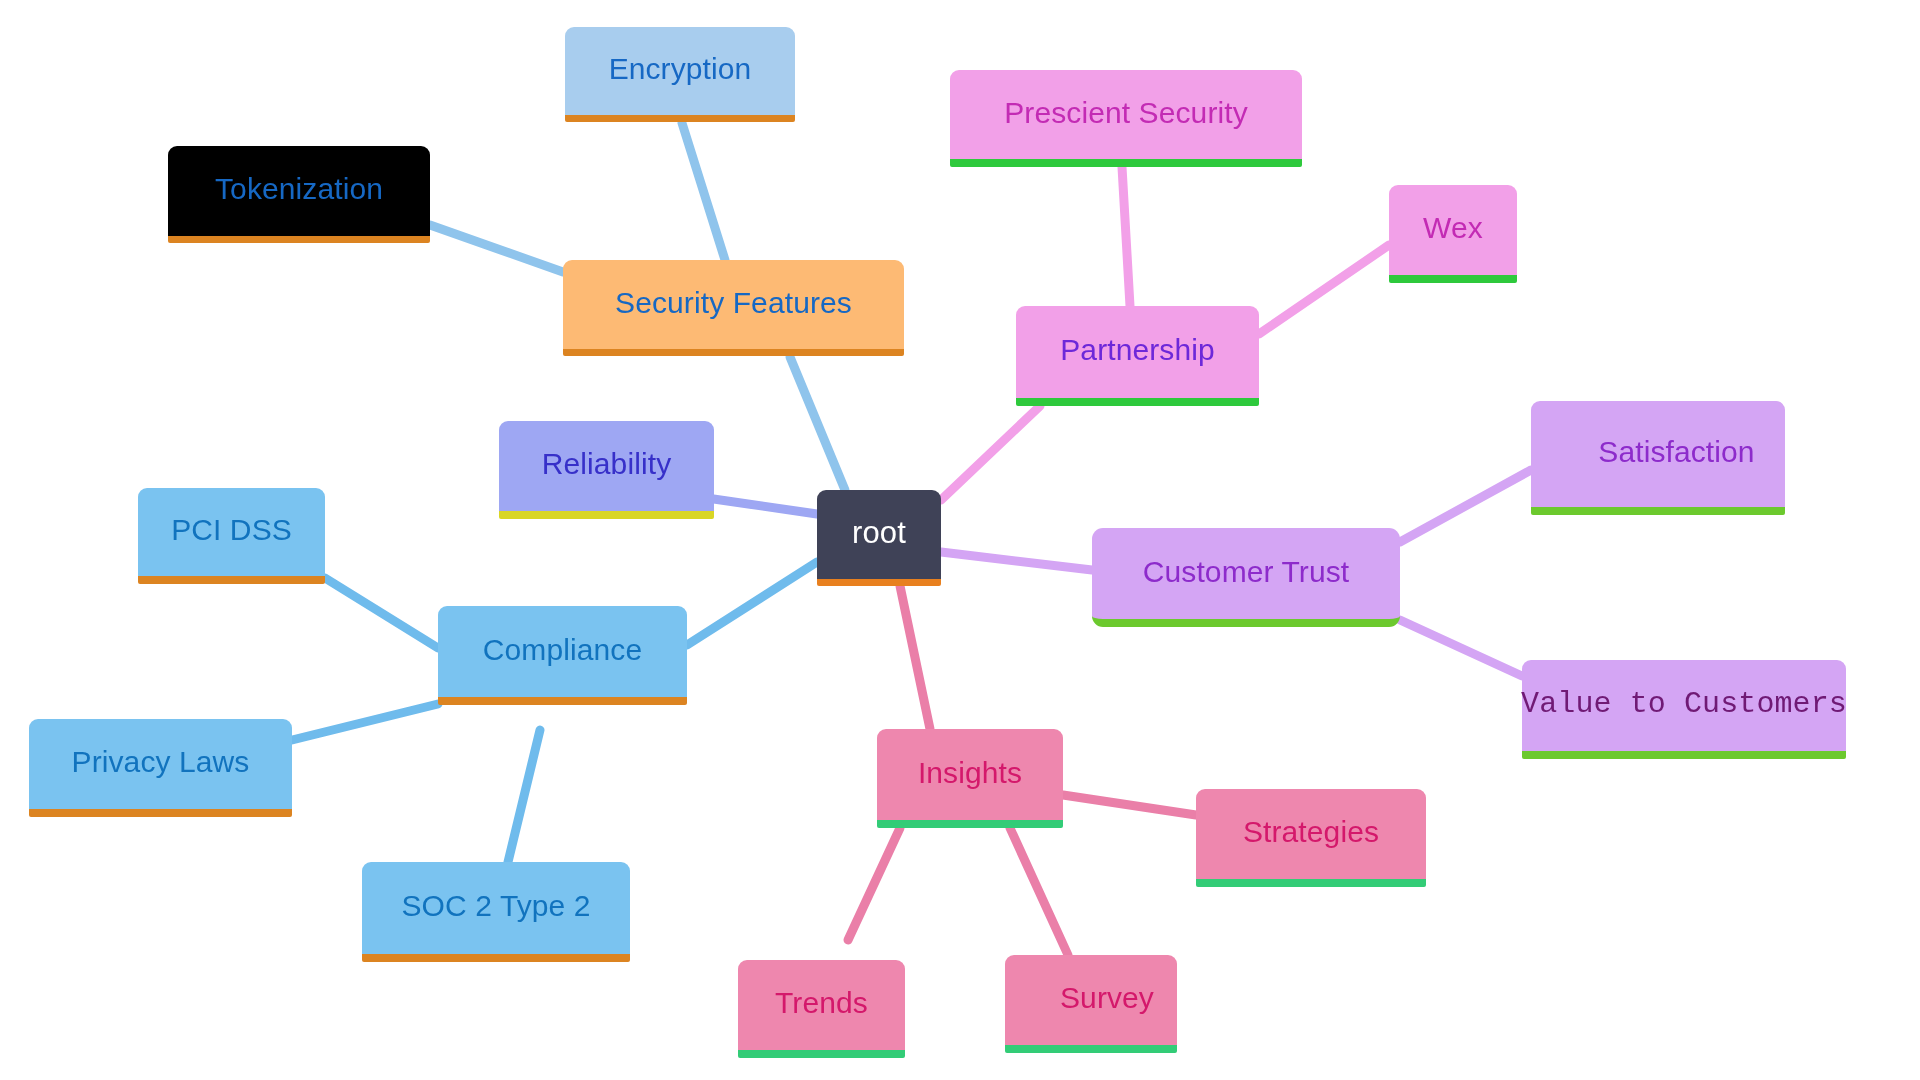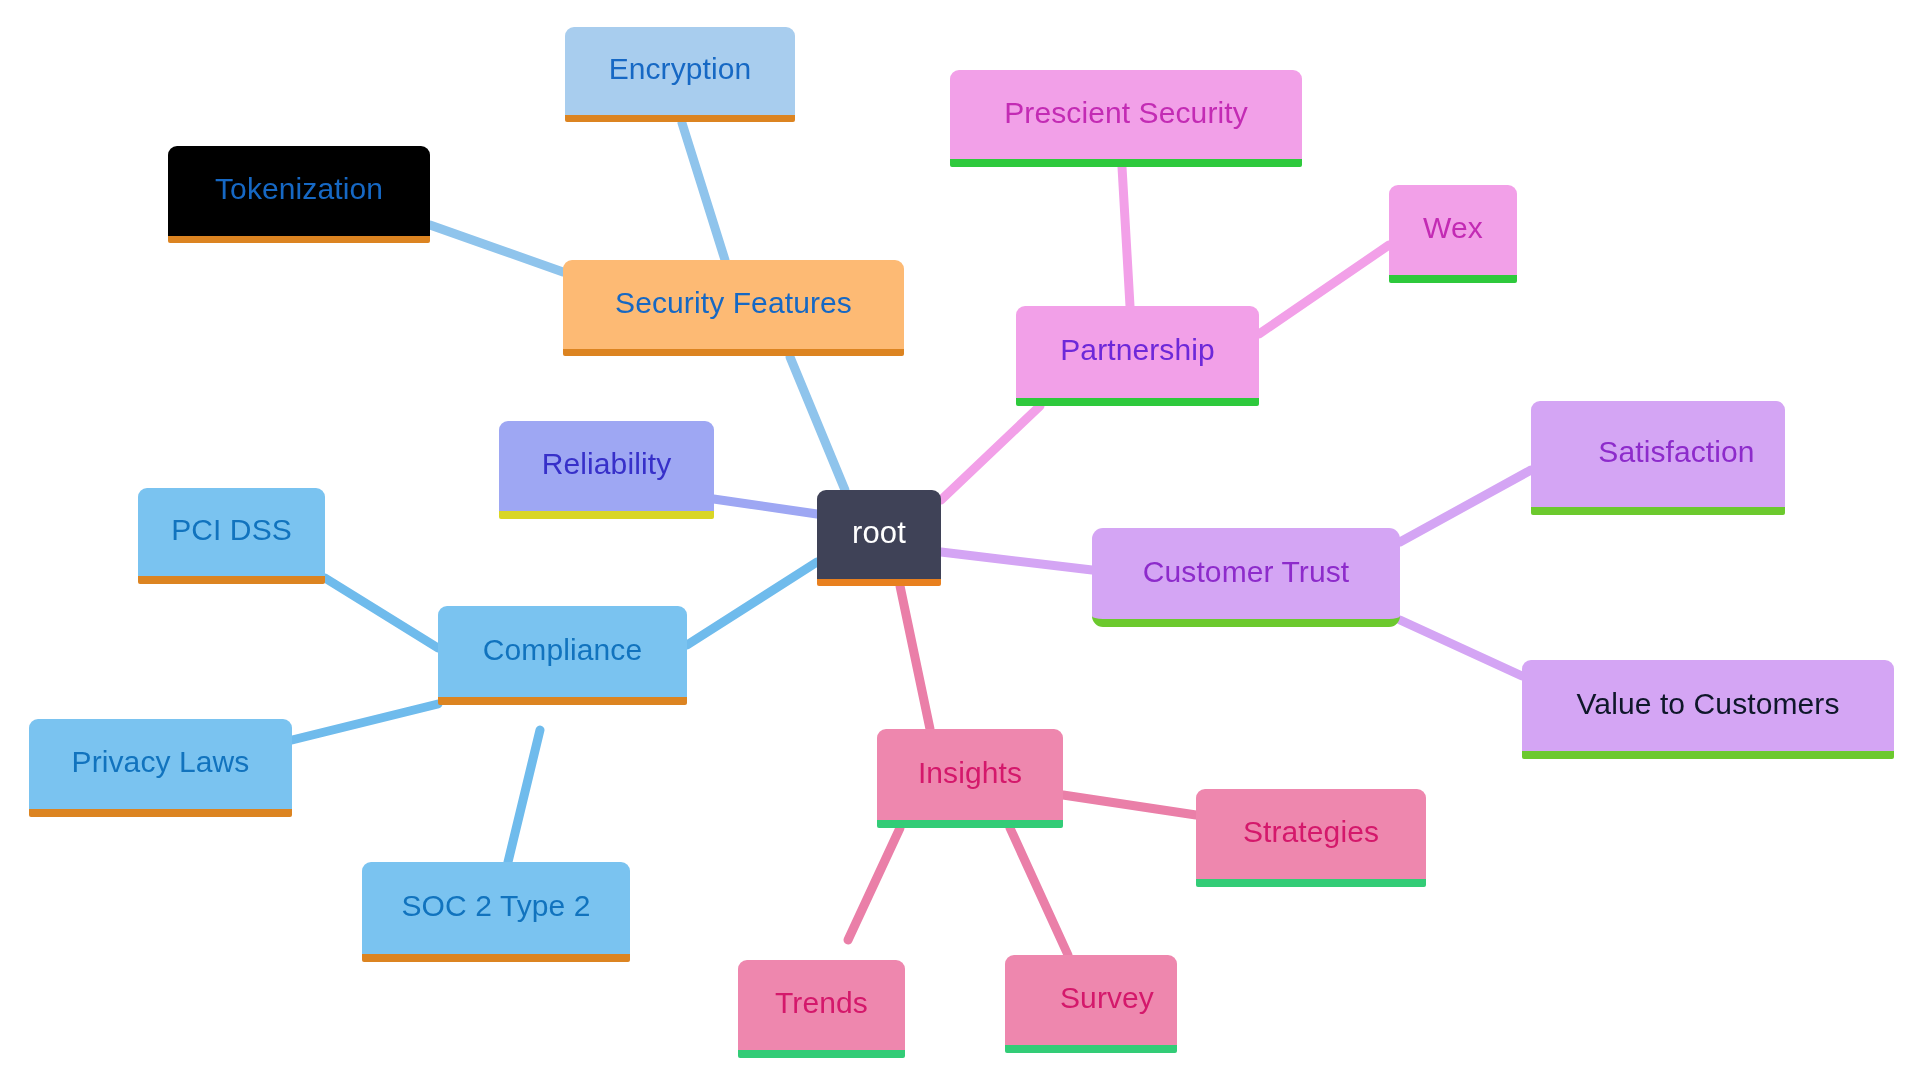--- a/index.html
+++ b/index.html
@@ -103,21 +103,21 @@
       </div>
       <div class="node" style="left: 1389px; top: 185px; width: 128px; height: 98px; background: rgb(242, 160, 232); color: rgb(195, 43, 180); font-size: 30px; border-bottom: 8px solid rgb(46, 201, 60);">
         <span class="label">Wex</span>
       </div>
       <div class="node" style="left: 1092px; top: 528px; width: 308px; height: 99px; background: rgb(212, 165, 244); color: rgb(141, 43, 203); font-size: 30px; border-bottom: 8px solid rgb(108, 201, 46); border-radius: 11px;">
         <span class="label">Customer Trust</span>
       </div>
       <div class="node" style="left: 1531px; top: 401px; width: 254px; height: 114px; background: rgb(212, 165, 244); color: rgb(141, 43, 203); font-size: 30px; border-bottom: 8px solid rgb(108, 201, 46); padding-left: 37px;">
         <span class="label">Satisfaction</span>
       </div>
-      <div class="node" style="left: 1522px; top: 660px; width: 372px; height: 99px; background: rgb(212, 165, 244); color: #0f172a; font-size: 30px; border-bottom: 8px solid rgb(108, 201, 46);">
+      <div class="node" style="left: 1522px; top: 660px; width: 324px; height: 99px; background: rgb(212, 165, 244); color: #701a75; font-size: 30px; border-bottom: 8px solid rgb(108, 201, 46); font-family: Liberation Mono, monospace;">
         <span class="label">Value to Customers</span>
       </div>
       <div class="node" style="left: 877px; top: 729px; width: 186px; height: 99px; background: rgb(238, 135, 174); color: rgb(212, 24, 107); font-size: 30px; border-bottom: 8px solid rgb(51, 204, 119);">
         <span class="label">Insights</span>
       </div>
       <div class="node" style="left: 1196px; top: 789px; width: 230px; height: 98px; background: rgb(238, 135, 174); color: rgb(212, 24, 107); font-size: 30px; border-bottom: 8px solid rgb(51, 204, 119);">
         <span class="label">Strategies</span>
       </div>
       <div class="node" style="left: 738px; top: 940px; width: 167px; height: 98px; background: rgb(238, 135, 174); color: rgb(212, 24, 107); font-size: 30px; border-bottom: 8px solid rgb(51, 204, 119); margin-top: 20px;">
         <span class="label">Trends</span>

